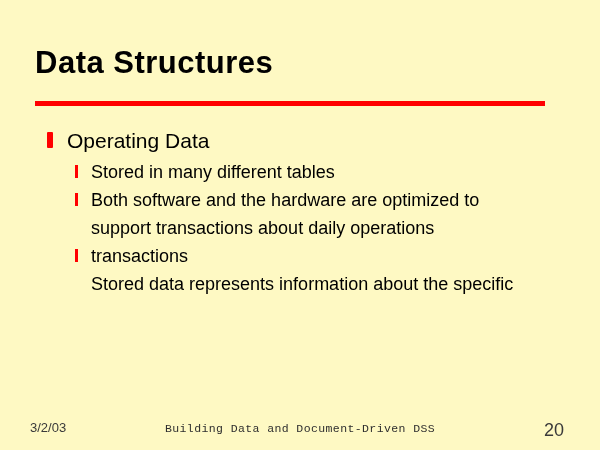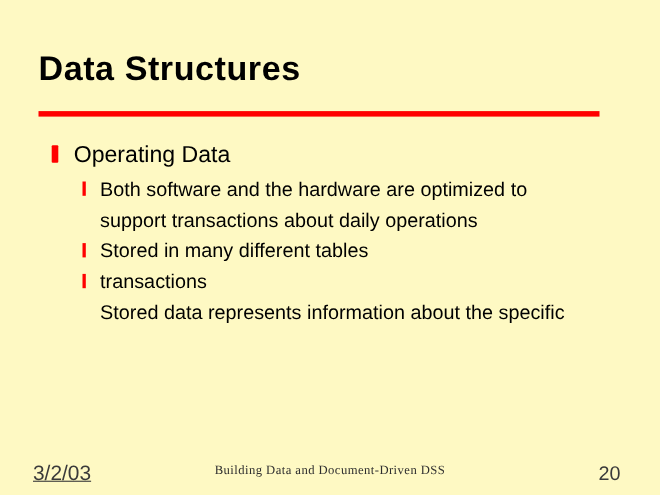--- a/index.html
+++ b/index.html
@@ -81,31 +81,30 @@
     font-size: 18px;
     line-height: 28px;
     height: 28px;
     color: #000000;
     white-space: nowrap;
   }
   .footer-date {
     position: absolute;
     left: 30px;
     top: 420px;
-    font-size: 19px;
+    font-size: 13px;
     color: #3a3a3a;
-    text-decoration: underline;
   }
   .footer-center {
     position: absolute;
     left: 0;
     right: 0;
     top: 422px;
     text-align: center;
-    font-family: Liberation Serif, serif;
+    font-family: Liberation Mono, monospace;
     font-size: 11.5px;
     letter-spacing: 0.4px;
     color: #2e2e2e;
   }
   .footer-page {
     position: absolute;
     left: 544px;
     top: 420px;
     font-size: 18px;
     color: #3a3a3a;
@@ -123,29 +122,29 @@
   <div class="l1-row">
     <span class="l1-marker"></span>
     <span class="l1-text">Operating Data</span>
   </div>
 
   <div class="l2-list">
 
     <div class="l2-item">
       <span class="l2-marker"></span>
       <div class="l2-lines">
-        <div class="l2-line">Both software and the hardware are optimized to</div>
-        <div class="l2-line">support transactions about daily operations</div>
+        <div class="l2-line">Stored in many different tables</div>
       </div>
     </div>
 
     <div class="l2-item">
       <span class="l2-marker"></span>
       <div class="l2-lines">
-        <div class="l2-line">Stored in many different tables</div>
+        <div class="l2-line">Both software and the hardware are optimized to</div>
+        <div class="l2-line">support transactions about daily operations</div>
       </div>
     </div>
 
     <div class="l2-item">
       <span class="l2-marker"></span>
       <div class="l2-lines">
         <div class="l2-line">transactions</div>
         <div class="l2-line">Stored data represents information about the specific</div>
       </div>
     </div>

